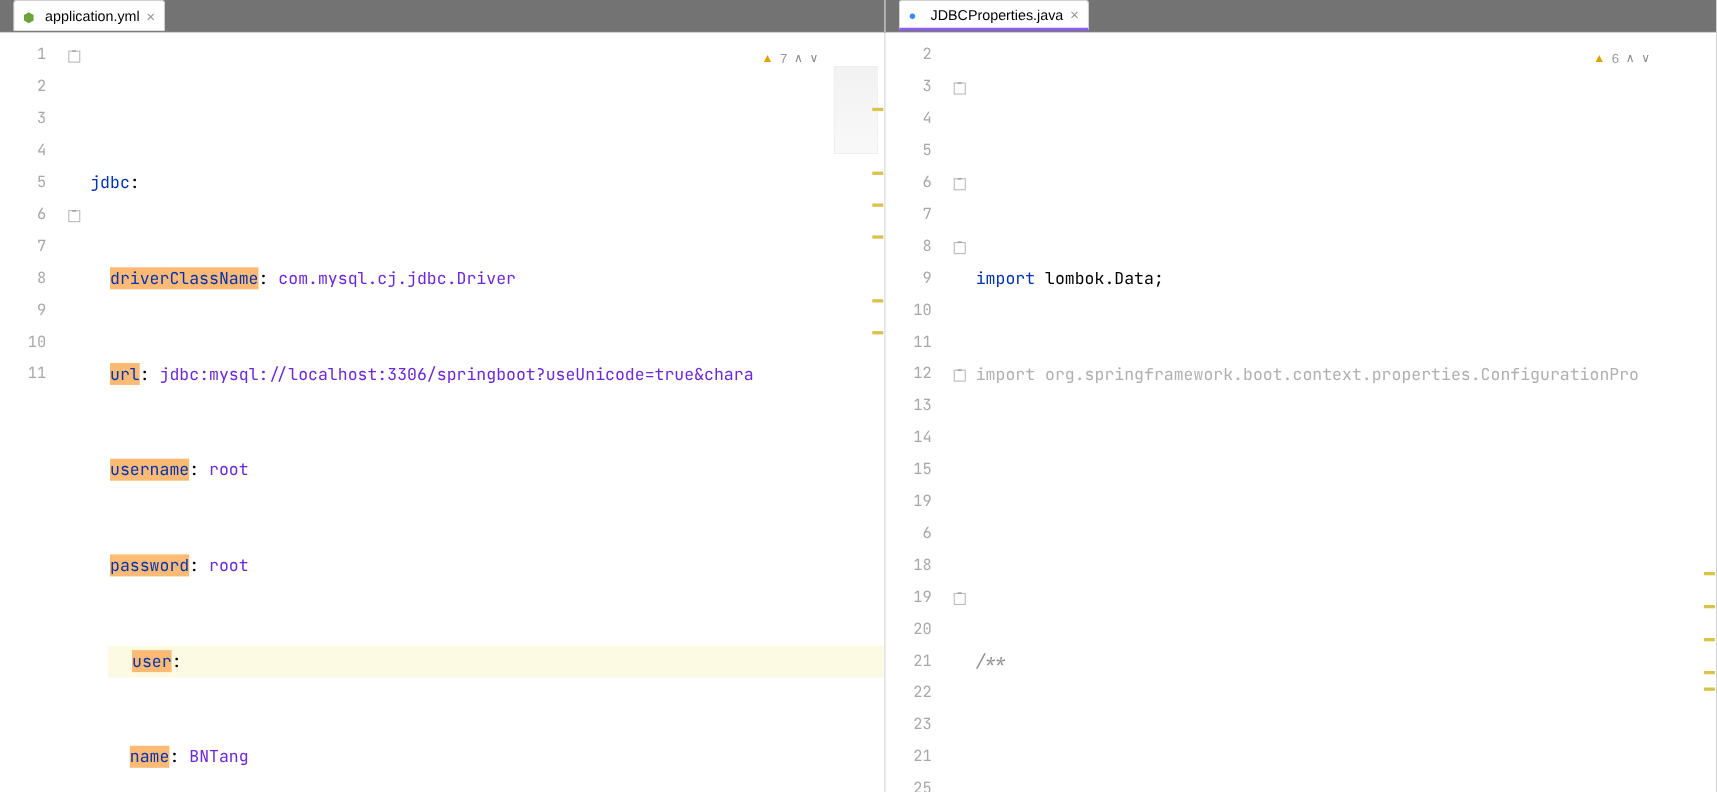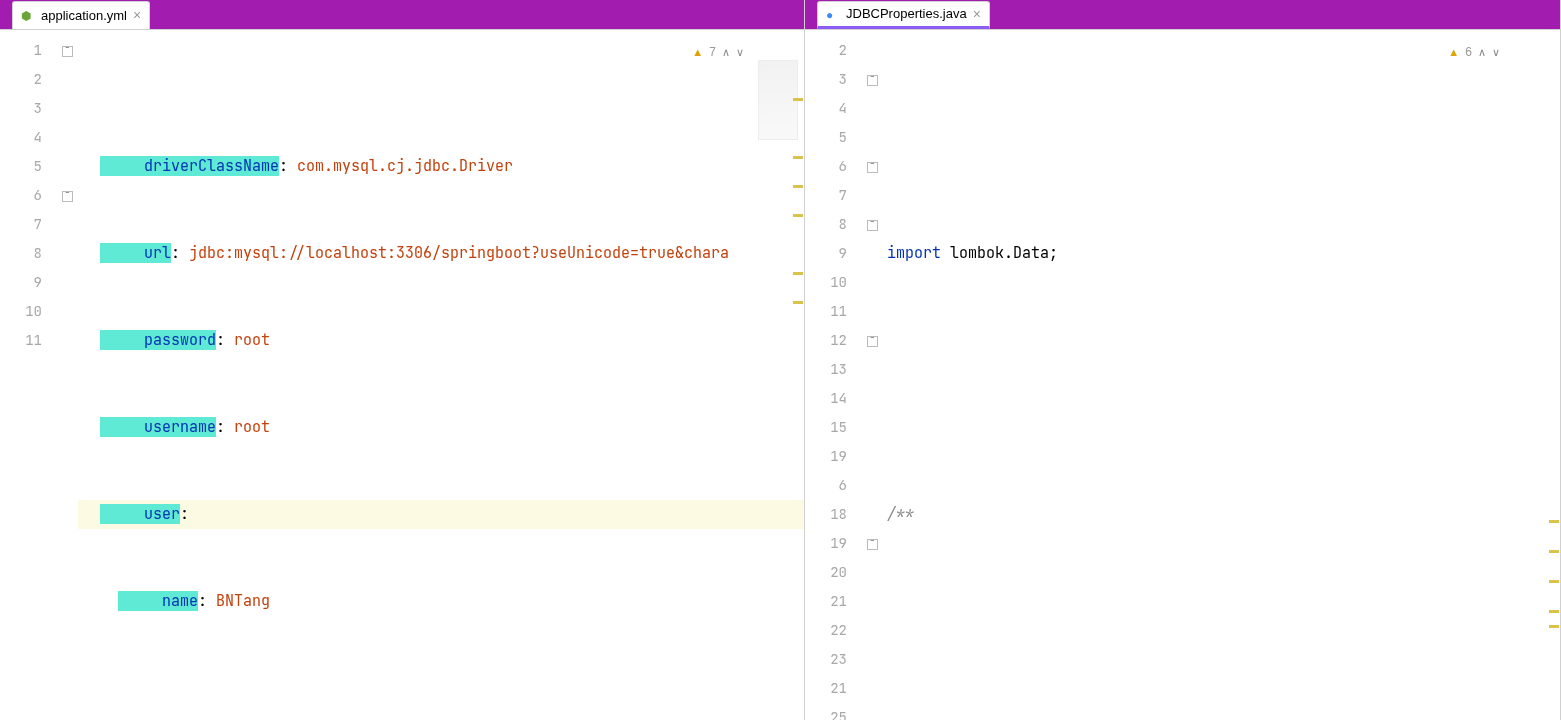--- a/index.html
+++ b/index.html
@@ -12,23 +12,23 @@
   display:flex;
 }
 .pane {
   display:flex; flex-direction:column;
   border-right:1px solid #d0d0d0;
   position:relative;
 }
 .pane-left  { width:805px; }
 .pane-right { flex:1; }
 .tabs {
-  height:30px; background:#a21caf;
+  height:30px; background:#737373;
   border-bottom:1px solid #d0d0d0;
-  display:flex; align-items:center;
+  display:flex; align-items:flex-start;
   padding-left:12px;
 }
 .tab {
   height:28px; padding:0 8px;
   background:#fff;
   border:1px solid #d0d0d0; border-bottom:none;
   display:flex; align-items:center; gap:6px;
   font-size:13px; font-family:Arial,sans-serif;
   border-radius:3px 3px 0 0;
 }
@@ -57,26 +57,26 @@
 }
 .fold-mark::after{
   content:"−"; position:absolute; left:4px; top:4px;
   font-size:11px; color:#888;
 }
 .code {
   flex:1; padding-top:6px; white-space:pre; overflow:hidden;
   line-height:29px; position:relative;
 }
 .code .line { height:29px; padding-left:4px; }
-.hl-line   { background:#fcfae3; }
+.hl-line   { background:#fcfae3;margin-left:20px; }
 .kw   { color:#0033b3; }            
 .key  { color:#0033b3; }            
-.str  { color:#c2410c; }            
+.str  { color:#6d28d9; }            
 .cmnt { color:#8c8c8c; font-style:italic; }
-.box  { background:#5eead4;padding-left:44px; }
+.box  { background:#fdba74; }
 .unused { color:#b0b0b0; }
 .warn-badge{
   position:absolute; top:8px; right:60px;
   font-size:12px; color:#999; font-family:Arial,sans-serif;
   display:flex; align-items:center; gap:6px;
 }
 .warn-badge .tri::before{ content:"▲"; color:#e2a100; font-size:11px; }
 .warn-badge .chev{ color:#888; font-size:11px; }
 .minimap{
   position:absolute; top:30px; right:6px; width:40px; height:80px;
@@ -130,24 +130,25 @@
         <div></div>
     </div>
     <div class="code">
       <div class="warn-badge">
         <span class="tri"></span>
         <span>7</span>
         <span class="chev">∧</span>
         <span class="chev">∨</span>
       </div>
 
+      <div class="line"><span class="key">jdbc</span><span>:</span></div>
       <div class="line">  <span class="key box">driverClassName</span>: <span class="str">com.mysql.cj.jdbc.Driver</span></div>
       <div class="line">  <span class="key box">url</span>: <span class="str">jdbc:mysql://localhost:3306/springboot?useUnicode=true&amp;chara</span></div>
+      <div class="line">  <span class="key box">username</span>: <span class="str">root</span></div>
       <div class="line">  <span class="key box">password</span>: <span class="str">root</span></div>
-      <div class="line">  <span class="key box">username</span>: <span class="str">root</span></div>
       <div class="line hl-line">  <span class="key box">user</span><span>:</span></div>
       <div class="line">    <span class="key box">name</span>: <span class="str">BNTang</span></div>
       
       
       
       
     </div>
     <div class="minimap"></div>
     <div class="right-strip">
       <span style="top:38px"></span>
@@ -225,20 +226,21 @@
     <div class="code">
       <div class="warn-badge">
         <span class="tri"></span>
         <span>6</span>
         <span class="chev">∧</span>
         <span class="chev">∨</span>
       </div>
 
       <div class="line"></div>
       <div class="line"><span class="kw">import </span><span>lombok.Data;</span></div>
+      <div class="line"><span class="kw unused">import </span><span class="unused">org.springframework.boot.context.properties.ConfigurationPro</span></div>
       <div class="line"></div>
       <div class="line"></div>
       <div class="line"><span class="cmnt">/**</span></div>
       
       
       
       
       
       
       

